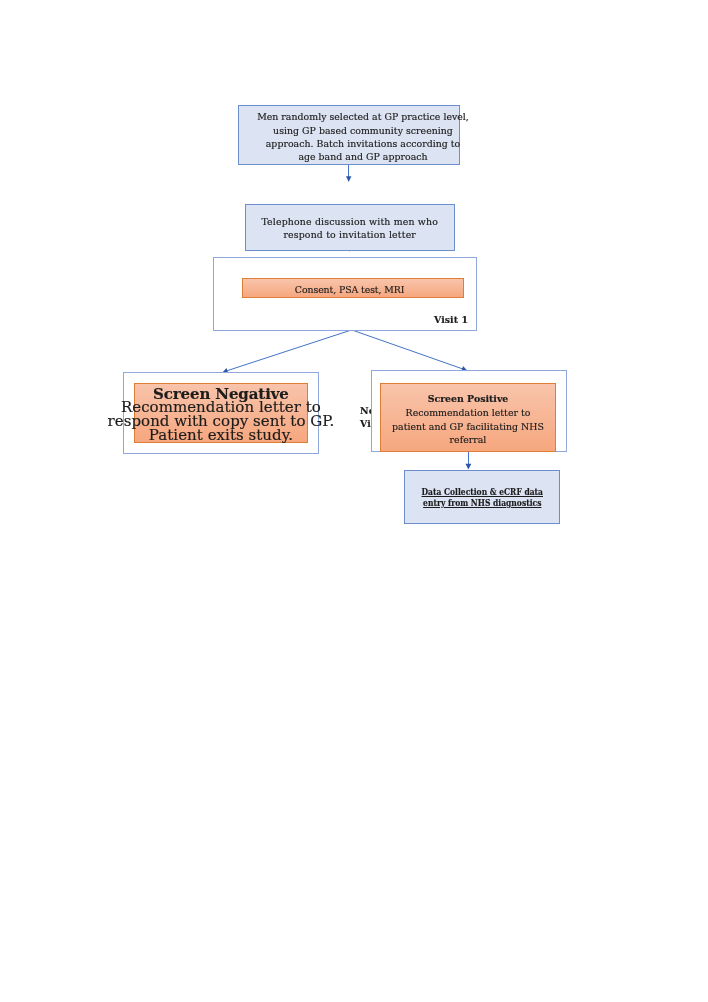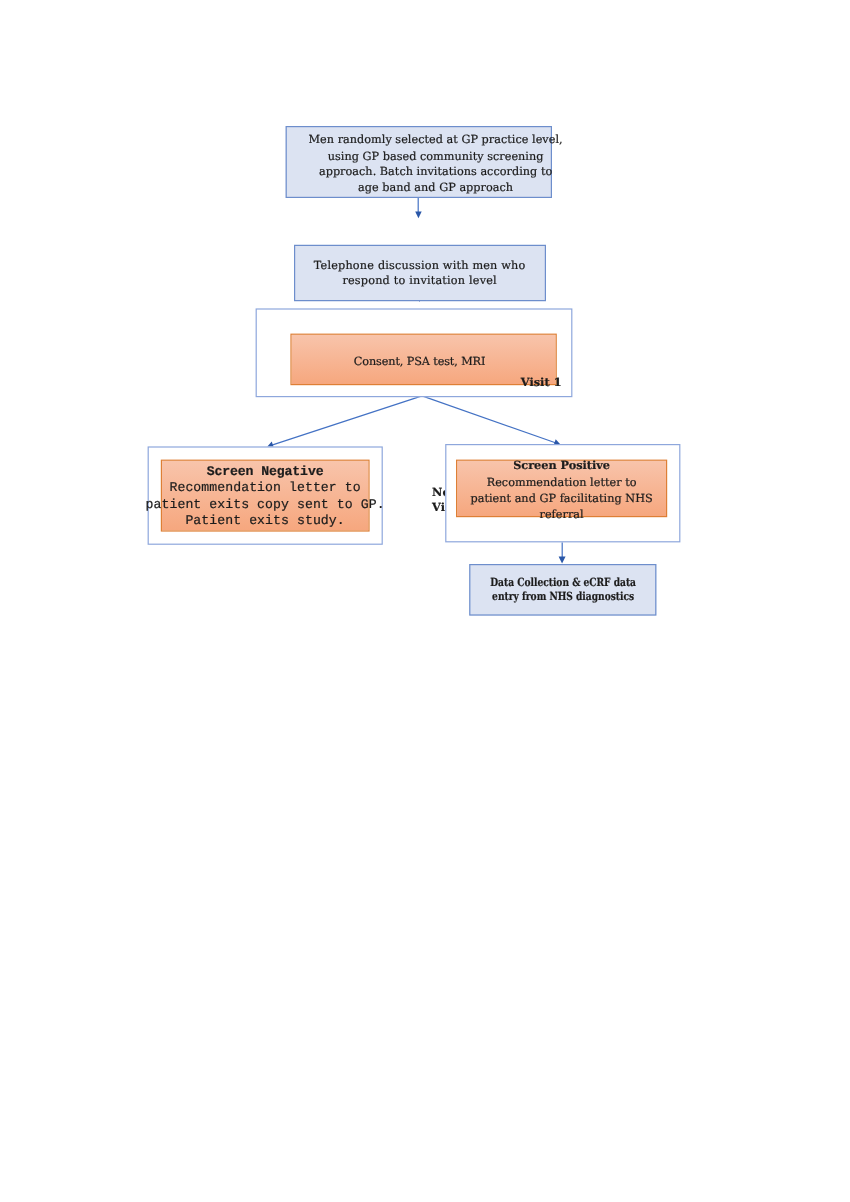--- a/index.html
+++ b/index.html
@@ -43,21 +43,21 @@
   }
   .orange-box {
     background: linear-gradient(to bottom, #f8c4ab 0%, #f6a77e 100%);
     border: 1px solid #de7f35;
   }
   .bold { font-weight: bold; }
   
   #t-recruit   { font-size: 9.4px; line-height: 13.3px; letter-spacing: 0.02px; left: 2px; margin-left: 24px; }
   #t-telephone { font-size: 9.4px; line-height: 12.9px; letter-spacing: 0.16px; }
   #t-consent   { font-size: 9.4px; line-height: 13.3px; letter-spacing: -0.1px; left: -3.4px; }
-  #t-sneg      { font-size: 11px; line-height: 13.6px; letter-spacing: 0.04px; font-family: Liberation Mono, monospace; }
+  #t-sneg      { font-size: 15px; line-height: 13.6px; letter-spacing: 0.04px; }
   #t-sneg .bold{ letter-spacing: -0.11px; }
   #t-spos      { font-size: 9.4px; line-height: 13.6px; letter-spacing: 0.02px; }
   #t-spos .bold{ letter-spacing: 0px; }
   #t-dc        { font-size: 9.4px; line-height: 11.2px; letter-spacing: 0px; top: 0.5px;
                  transform: scaleX(0.807); transform-origin: 50% 50%; }
   #t-visit1lbl { font-size: 9.4px; letter-spacing: 0.05px; }
   #t-nonvisit  { font-size: 9.4px; line-height: 12.4px; letter-spacing: 0.2px; margin-left: 27px; }
   svg.arrows {
     position: absolute;
     left: 0; top: 0;
@@ -99,61 +99,61 @@
         <div>Men randomly selected at GP practice level,</div>
         <div>using GP based community screening</div>
         <div>approach. Batch invitations according to</div>
         <div>age band and GP approach</div>
       </div>
   </div>
 
   <div class="node blue-box" style="left:244.5px; top:204px; width:210.4px; height:46.6px;">
     <div id="t-telephone">
         <div>Telephone discussion with men who</div>
-        <div>respond to invitation level</div>
+        <div>respond to invitation letter</div>
       </div>
   </div>
 
   <div class="node plain-box" style="left:213.1px; top:256.8px; width:263.9px; height:74.1px;"></div>
-  <div class="node orange-box" style="left:242px; top:277.8px; width:222px; height:43px;">
+  <div class="node orange-box" style="left:242px; top:277.8px; width:222px; height:20px;">
     <div id="t-consent">
         <div>Consent, PSA test, MRI</div>
       </div>
   </div>
   <div id="t-visit1lbl" class="bold" style="position:absolute; left:434px; top:313px;">Visit 1</div>
 
   <div id="t-nonvisit" class="bold" style="position:absolute; left:333px; top:405.2px;">
     <div>Non</div>
     <div>Visit</div>
   </div>
 
   <div class="node plain-box" style="left:122.9px; top:371.9px; width:196.1px; height:81.9px;"></div>
   <div class="node orange-box" style="left:133.6px; top:383.1px; width:174.6px; height:59.7px;">
     <div id="t-sneg">
       <div class="bold">Screen Negative</div>
       <div>
           <div>Recommendation letter to</div>
-          <div>patient exits copy sent to GP.</div>
+          <div>respond with copy sent to GP.</div>
           <div>Patient exits study.</div>
         </div>
     </div>
   </div>
 
   <div class="node plain-box" style="left:370.9px; top:369.9px; width:195.7px; height:81.9px;"></div>
-  <div class="node orange-box" style="left:380.1px; top:383.1px; width:175.8px; height:48px;">
+  <div class="node orange-box" style="left:380.1px; top:383.1px; width:175.8px; height:69px;">
     <div id="t-spos">
       <div class="bold">Screen Positive</div>
       <div>
           <div>Recommendation letter to</div>
           <div>patient and GP facilitating NHS</div>
           <div>referral</div>
         </div>
     </div>
   </div>
 
-  <div class="node blue-box" style="left:391px; top:469.6px; width:156px; height:43px;">
+  <div class="node blue-box" style="left:404px; top:469.6px; width:156px; height:54px;text-decoration:underline;">
     <div id="t-dc" class="bold">
         <div>Data Collection &amp; eCRF data</div>
         <div>entry from NHS diagnostics</div>
       </div>
   </div>
 
 </div>
 
 </body></html>

